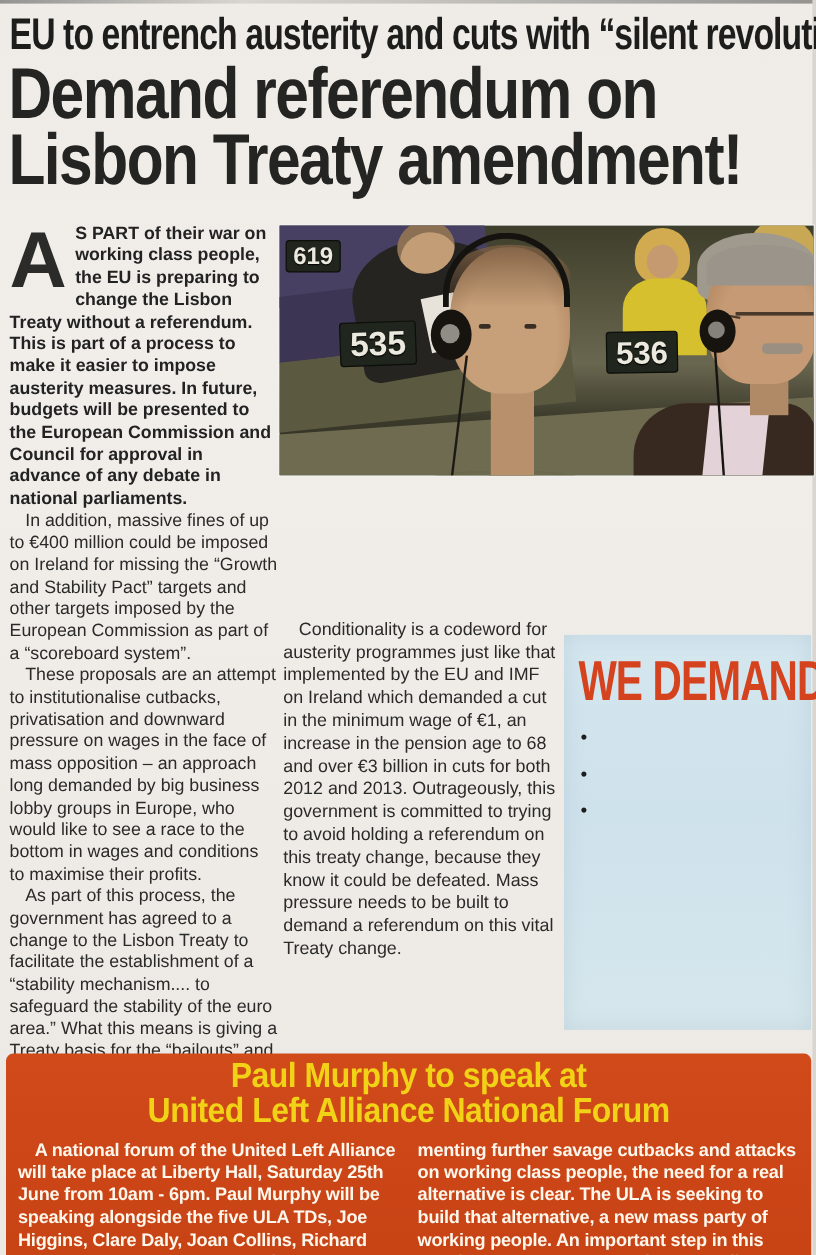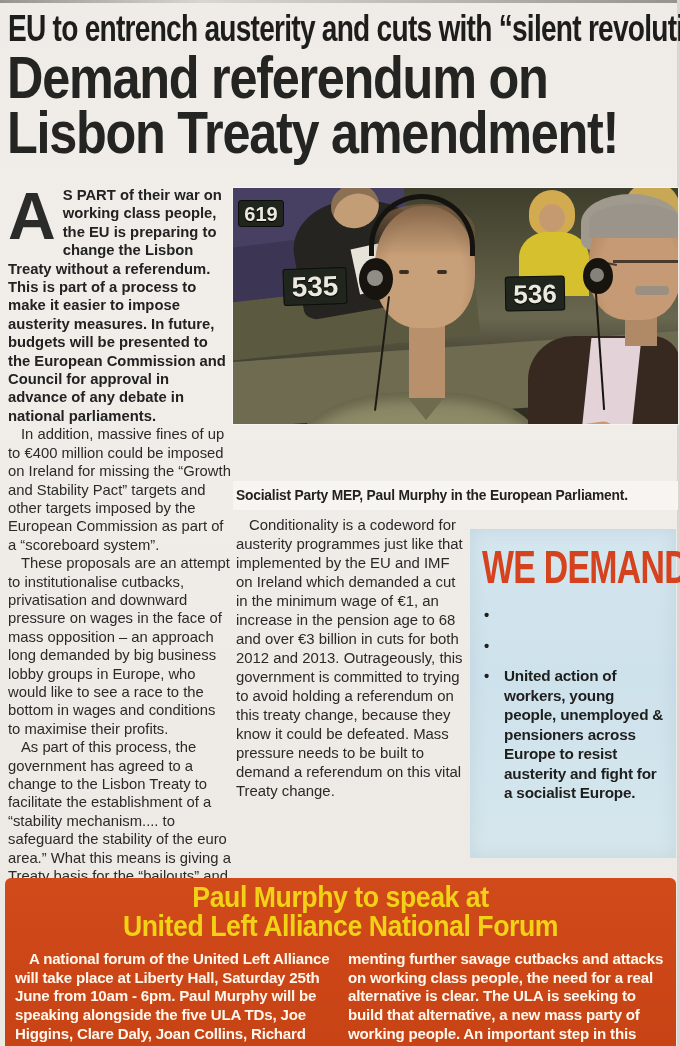--- a/index.html
+++ b/index.html
@@ -32,21 +32,21 @@
     font-size:14.8px; line-height:18.4px; }
   .col-mid  { position:absolute; left:236px; top:516px; width:231px; color:#2a2a29;
     font-size:14.9px; line-height:19px; }
   .p { margin:0; }
   .p.indent { text-indent:13px; }
   .p.lead { font-weight:700; color:#222; }
   .dropcap { float:left; font-size:66px; line-height:52px; font-weight:700; color:#2b2b2a;
     margin:4px 7px 0 0; }
 
   
-  .photo { position:absolute; left:233px; top:188px; width:445px; height:236px; overflow:hidden;
+  .photo { position:absolute; left:233px; top:188px; width:445px; height:208px; overflow:hidden;
     background:linear-gradient(180deg,#3e3e2c 0%, #55533c 28%, #6a6750 55%, #3a392a 78%, #2c2b1f 100%);
     box-shadow:0 0 0 1px rgba(250,250,248,.6); }
   .photo div { position:absolute; }
   .seatback1 { left:-12px; top:-10px; width:185px; height:70px; background:#474062; transform:rotate(-6deg); }
   .seatback2 { left:-12px; top:52px; width:150px; height:55px; background:#3c3654; transform:rotate(-7deg); }
   .deskband1 { left:-10px; top:102px; width:255px; height:58px; background:#5b5940; transform:rotate(-6deg); }
   .deskband2 { left:-10px; top:158px; width:480px; height:66px; background:#6e6b51; transform:rotate(-4deg); }
   .bgman-body { left:62px; top:10px; width:140px; height:112px; background:#262420;
     border-radius:40% 60% 10% 10%; transform:rotate(-10deg); }
   .bgman-head { left:98px; top:-4px; width:48px; height:44px; background:#c29d76; border-radius:50%;
@@ -201,37 +201,35 @@
     <div class="rm-hand"></div>
     <div class="mic-rod"></div>
     <div class="mic-tip"></div>
 
     <div class="plate plate-a">619</div>
     <div class="plate plate-b">535</div>
     <div class="plate plate-c">536</div>
     <div class="plate plate-d">452</div>
   </div>
 
-  <div class="caption">Socialist Party MEP, Paul Murphy in the European Parliament.</div>
 
   <div class="col-mid">
     <p class="p indent">Conditionality is a codeword for austerity programmes just like that implemented by the EU and IMF on Ireland which demanded a cut in the minimum wage of €1, an increase in the pension age to 68 and over €3 billion in cuts for both 2012 and 2013. Outrageously, this government is committed to trying to avoid holding a referendum on this treaty change, because they know it could be defeated. Mass pressure needs to be built to demand a referendum on this vital Treaty change.</p>
   </div>
 
   <aside class="demand-box">
     <div class="demand-title">WE DEMAND</div>
     <div class="demand-item">
       <span class="demand-dot">•</span>
     </div>
     <div class="demand-item">
       <span class="demand-dot">•</span>
     </div>
     <div class="demand-item">
       <span class="demand-dot">•</span>
-      <span>United action of workers, young people, unemployed &amp; pensioners across Europe to resist austerity and fight for a socialist Europe.</span>
     </div>
   </aside>
 
   <section class="forum">
     <div class="forum-title">
       <span class="ft-line">Paul Murphy to speak at</span>
       <span class="ft-line">United Left Alliance National Forum</span>
     </div>
     <div class="forum-cols">
       <p class="forum-col first">A national forum of the United Left Alliance will take place at Liberty Hall, Saturday 25th June from 10am - 6pm. Paul Murphy will be speaking alongside the five ULA TDs, Joe Higgins, Clare Daly, Joan Collins, Richard Boyd Barrett and Seamus Healy. With the Fine Gael / Labour imple-</p>

